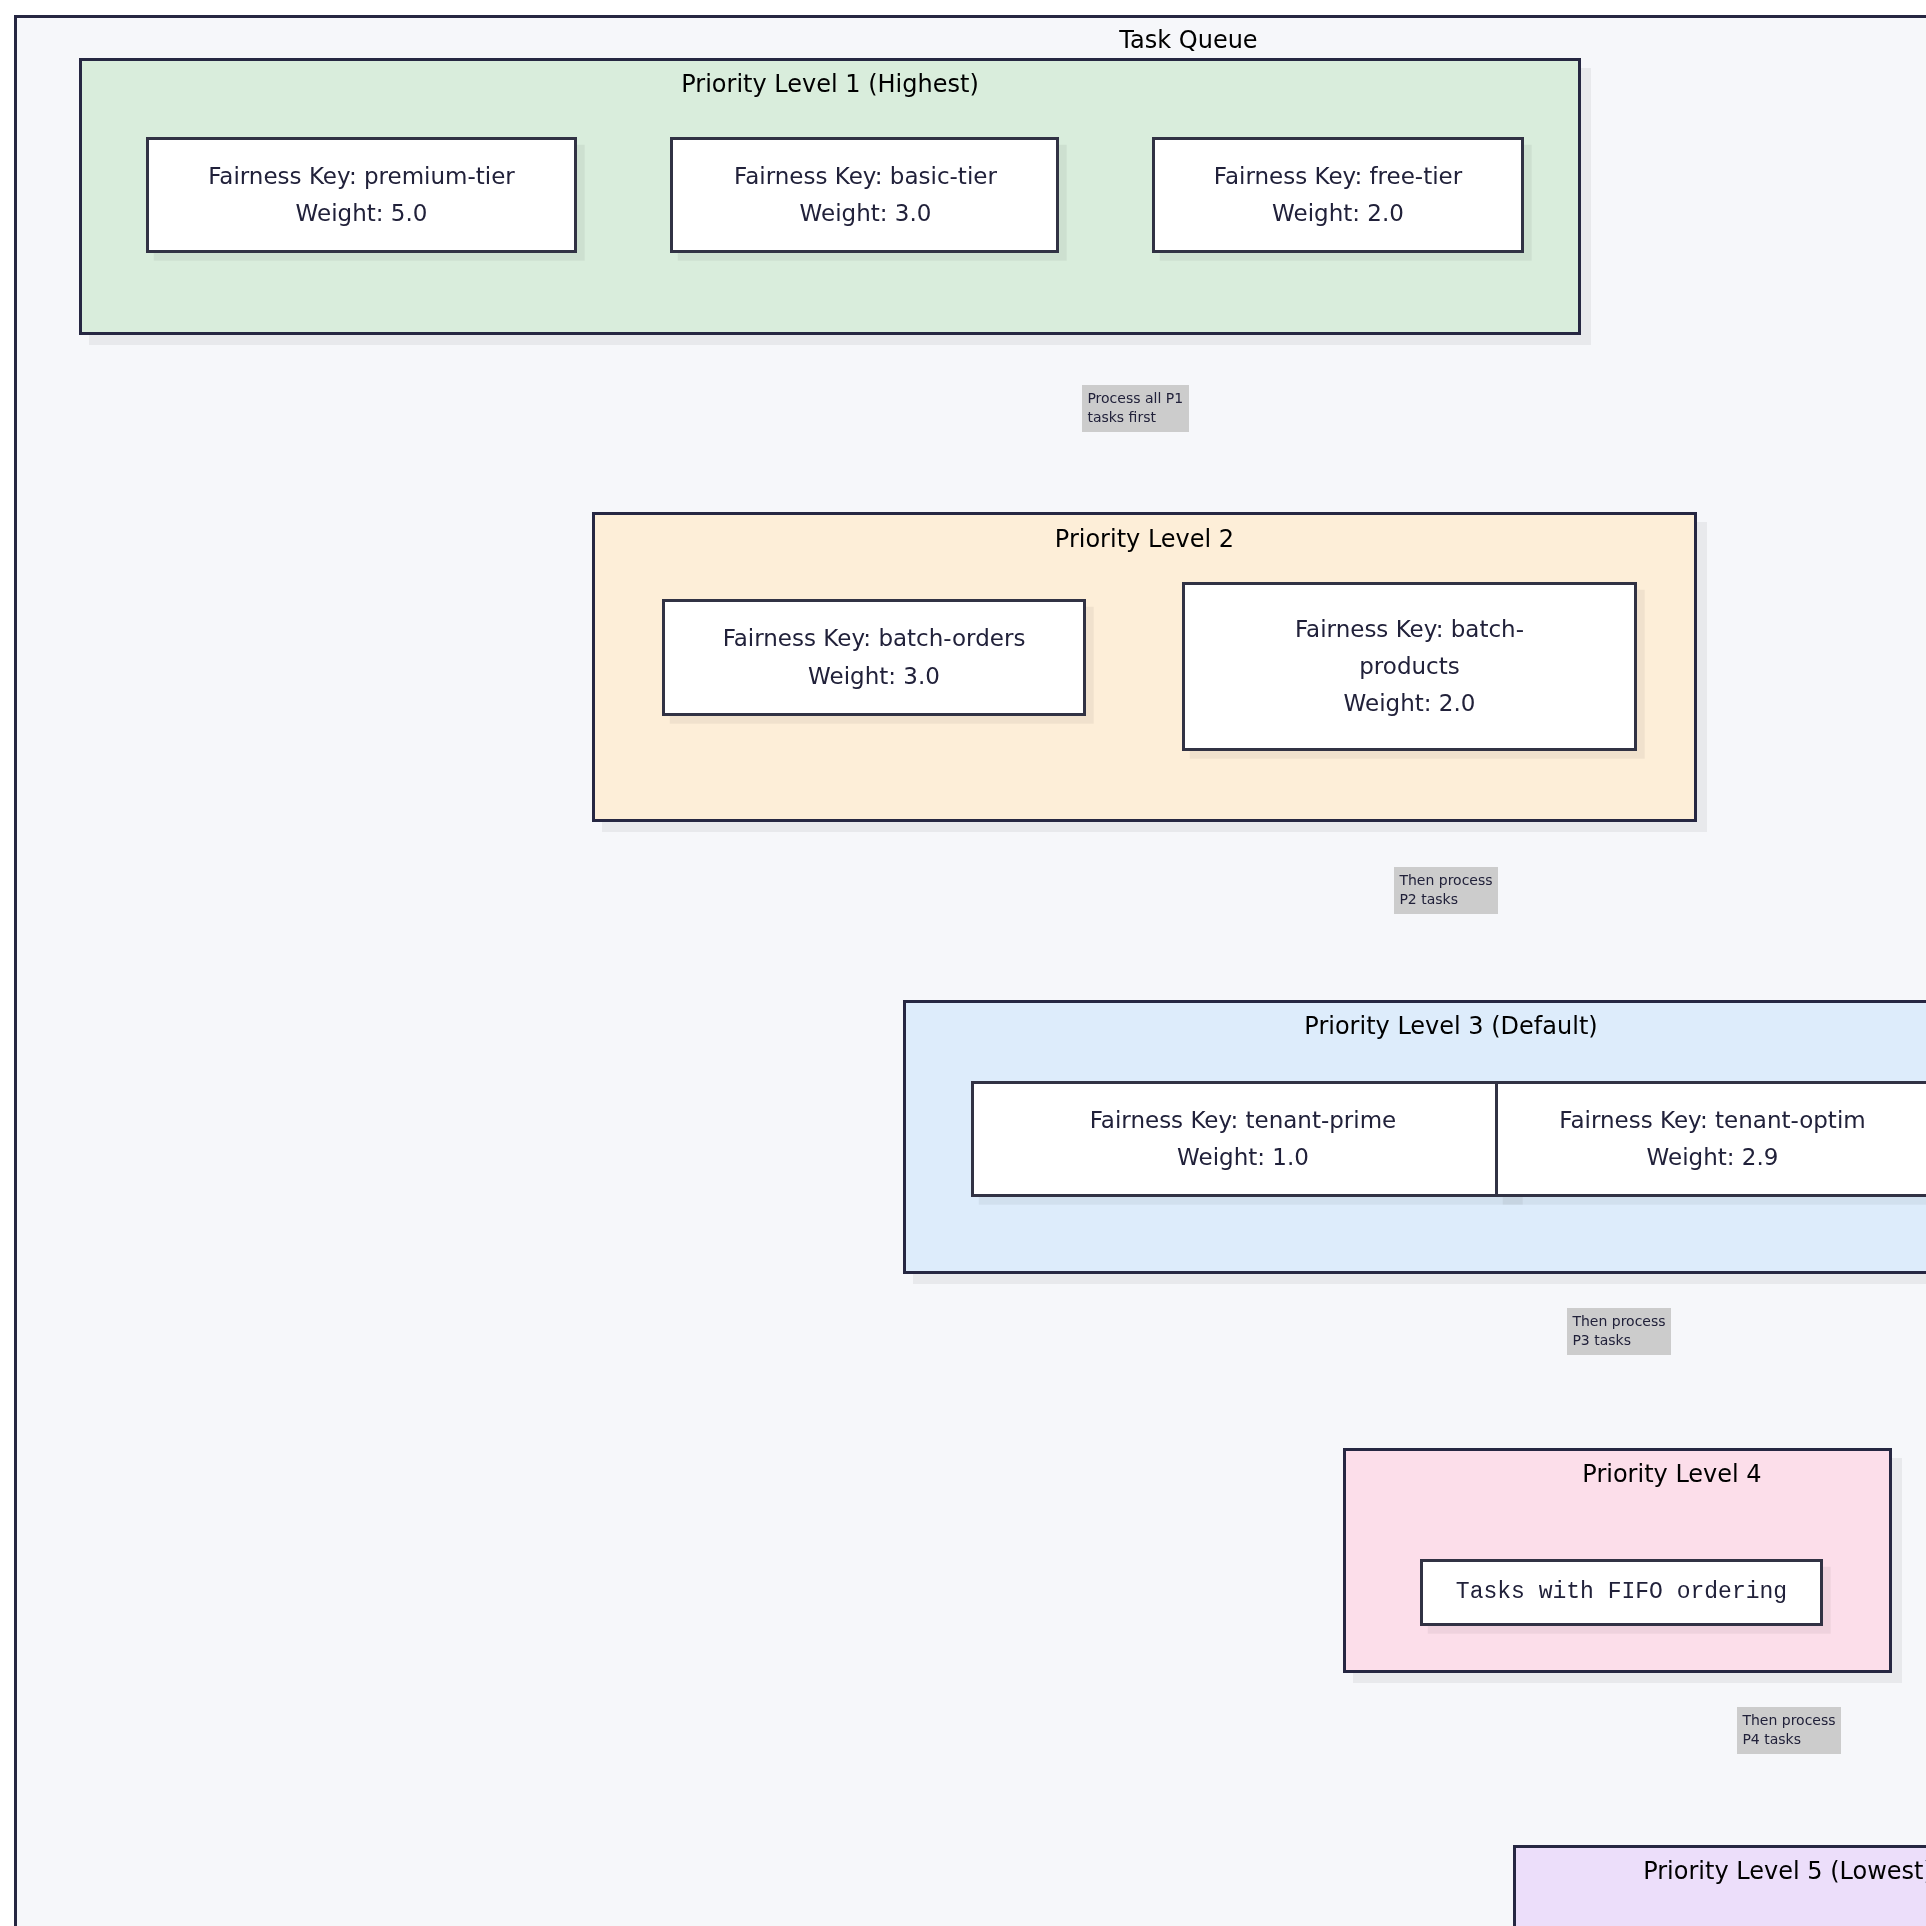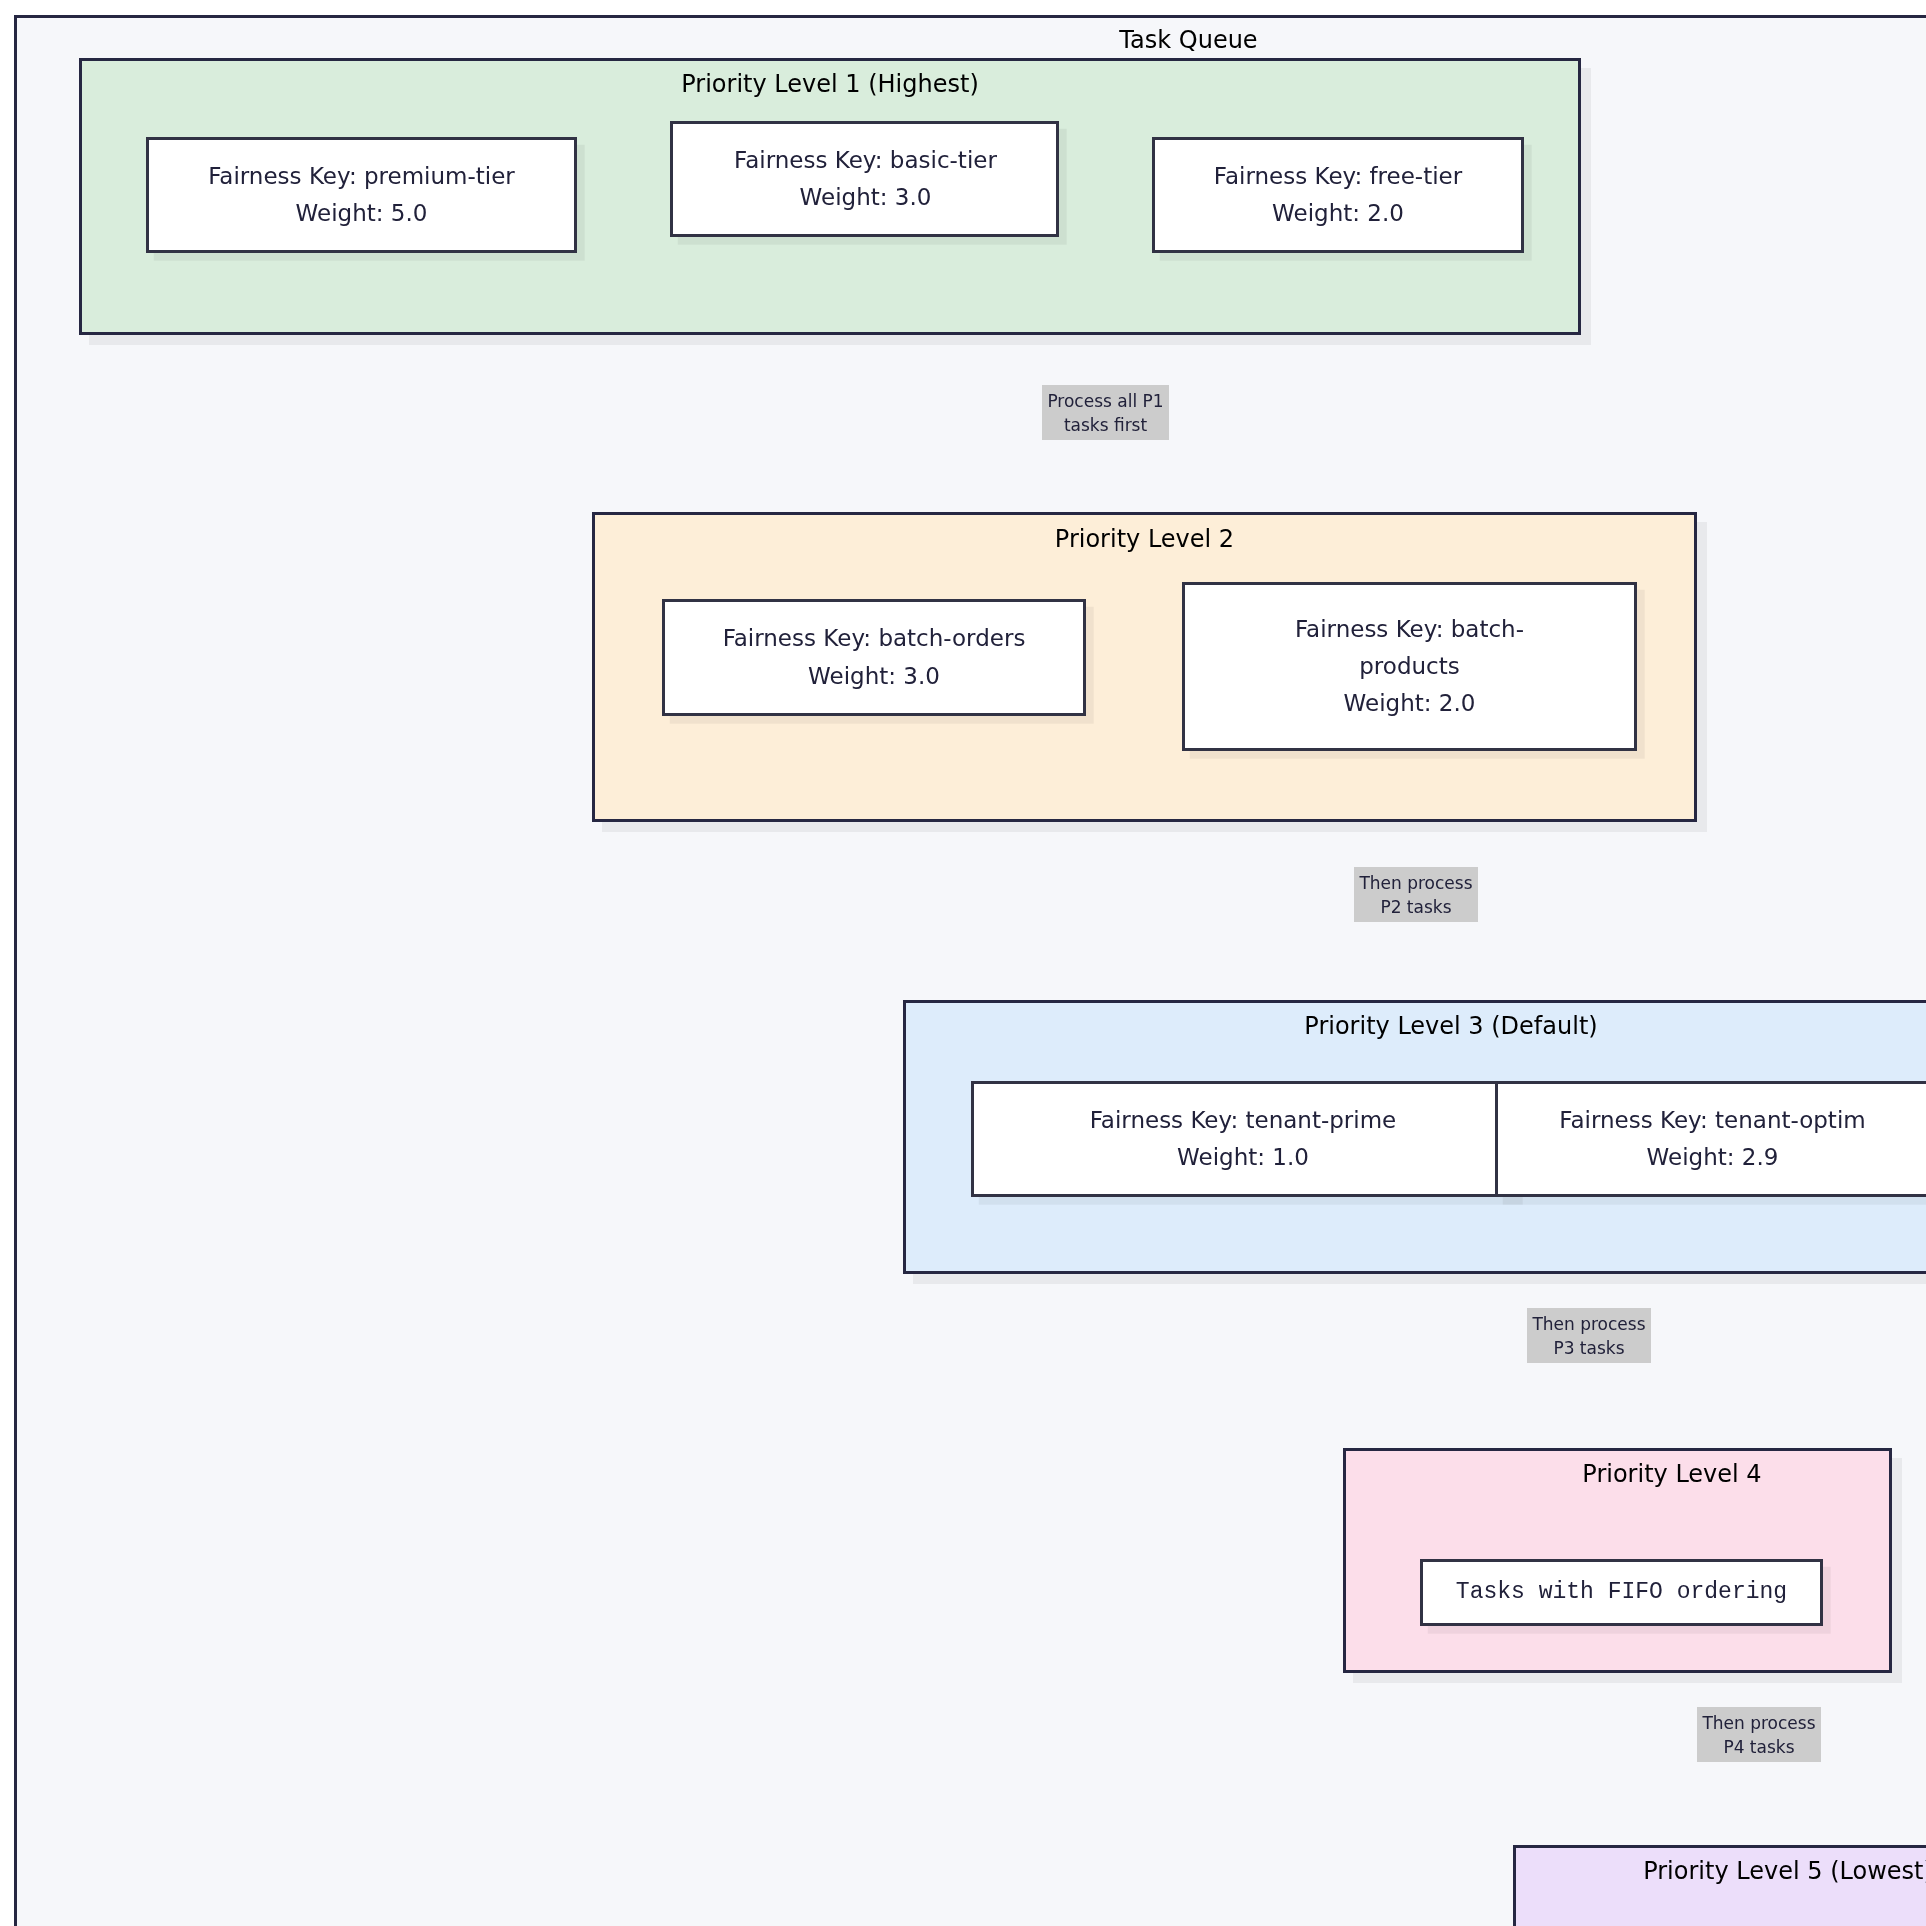--- a/index.html
+++ b/index.html
@@ -59,26 +59,26 @@
     line-height: 1.62;
     text-align: center;
     padding: 0 10px;
   }
   .leaf .ln { display: block; }
   
   .edge-label {
     position: absolute;
     background: #cccccc;
     color: #21213a;
-    font-size: 17px;
+    font-size: 14px;
     line-height: 1.42;
-    text-align: center;
     padding: 3.5px 5.4px;
     box-sizing: border-box;
     white-space: nowrap;
+    margin-left: 40px;
   }
   .edge-label .ln { display: block; }
 </style>
 </head>
 <body>
 
 <div id="stage">
 
   <svg id="edge-layer" viewBox="0 0 6170 6225">
     <defs>
@@ -115,21 +115,21 @@
   <div class="cluster-title" style="left:0; top:27px;">Task Queue</div>
 
   <div class="cluster" style="left:79px; top:58px; width:1502px; height:277px; background:#d9eddc;"></div>
   <div class="cluster-title" style="left:79px; top:71px; width:1502px;">Priority Level 1 (Highest)</div>
 
   <div class="leaf" style="left:146px; top:137px; width:431px; height:116px;">
     <span class="ln">Fairness Key: premium-tier</span>
     <span class="ln">Weight: 5.0</span>
   </div>
 
-  <div class="leaf" style="left:670px; top:121px; width:389px; height:116px;padding-left:12px;">
+  <div class="leaf" style="left:670px; top:137px; width:389px; height:116px;padding-left:12px;">
     <span class="ln">Fairness Key: basic-tier</span>
     <span class="ln">Weight: 3.0</span>
   </div>
 
   <div class="leaf" style="left:1152px; top:137px; width:372px; height:116px;">
     <span class="ln">Fairness Key: free-tier</span>
     <span class="ln">Weight: 2.0</span>
   </div>
 
   <div class="cluster" style="left:592px; top:512px; width:1105px; height:310px; background:#fdeed8;"></div>

